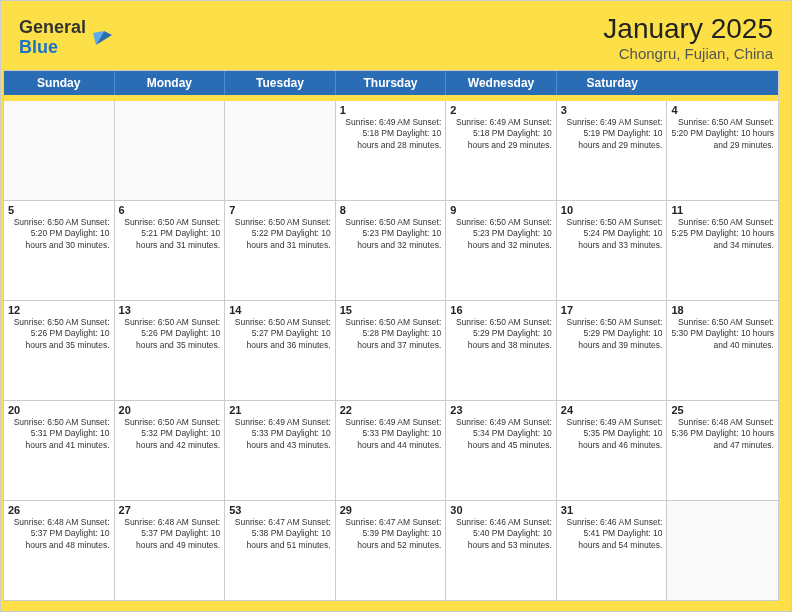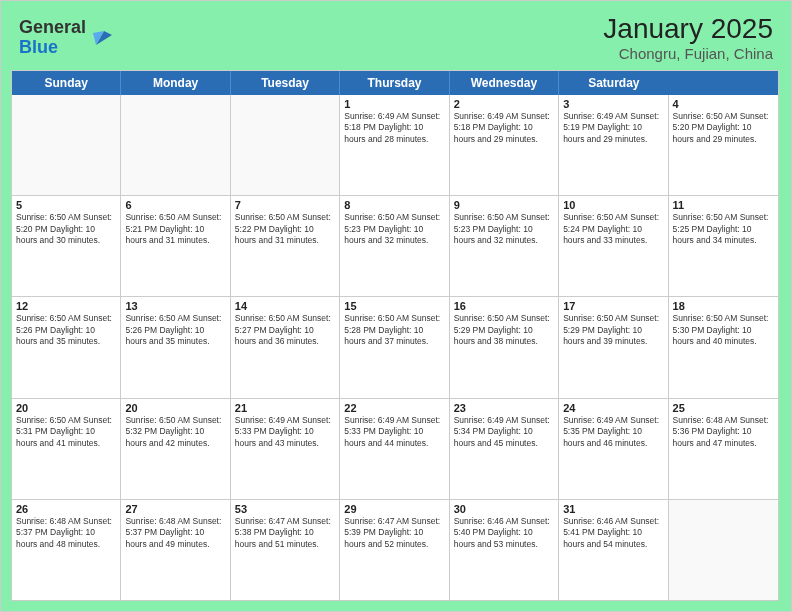--- a/index.html
+++ b/index.html
@@ -6,21 +6,21 @@
     body {
       width: 792px;
       height: 612px;
       font-family: Arial, sans-serif;
       background: #fff;
       overflow: hidden;
     }
     .page {
       width: 792px;
       height: 612px;
-      background: #86efac;
+      background: #fde047;
       border: 1px solid #ccc;
       display: flex;
       flex-direction: column;
     }
     .header {
       display: flex;
       justify-content: space-between;
       align-items: center;
       padding: 12px 18px 8px 18px;
     }
@@ -50,22 +50,23 @@
       text-align: right;
     }
     .location-title {
       font-size: 15px;
       color: #555;
     }
     .calendar {
       flex: 1;
       display: flex;
       flex-direction: column;
-      margin: 0 12px 10px 10px;
+      margin: 0 12px 10px 2px;
       border: 1px solid #ccc;
+      gap: 6px;
     }
     .day-headers {
       display: grid;
       grid-template-columns: repeat(7, 1fr);
       background: #2a6db5;
     }
     .day-header {
       color: #fff;
       text-align: center;
       font-size: 12px;
@@ -100,20 +101,21 @@
     .day-number {
       font-size: 11px;
       font-weight: bold;
       color: #222;
       margin-bottom: 1px;
     }
     .day-info {
       font-size: 8.5px;
       line-height: 1.35;
       color: #333;
+      text-align: right;
     }
   </style>
 </head>
 <body>
 
 <div class="page">
   <div class="header">
     <div class="logo">
       <div>
         <div style="display:flex;align-items:center;gap:2px;">

